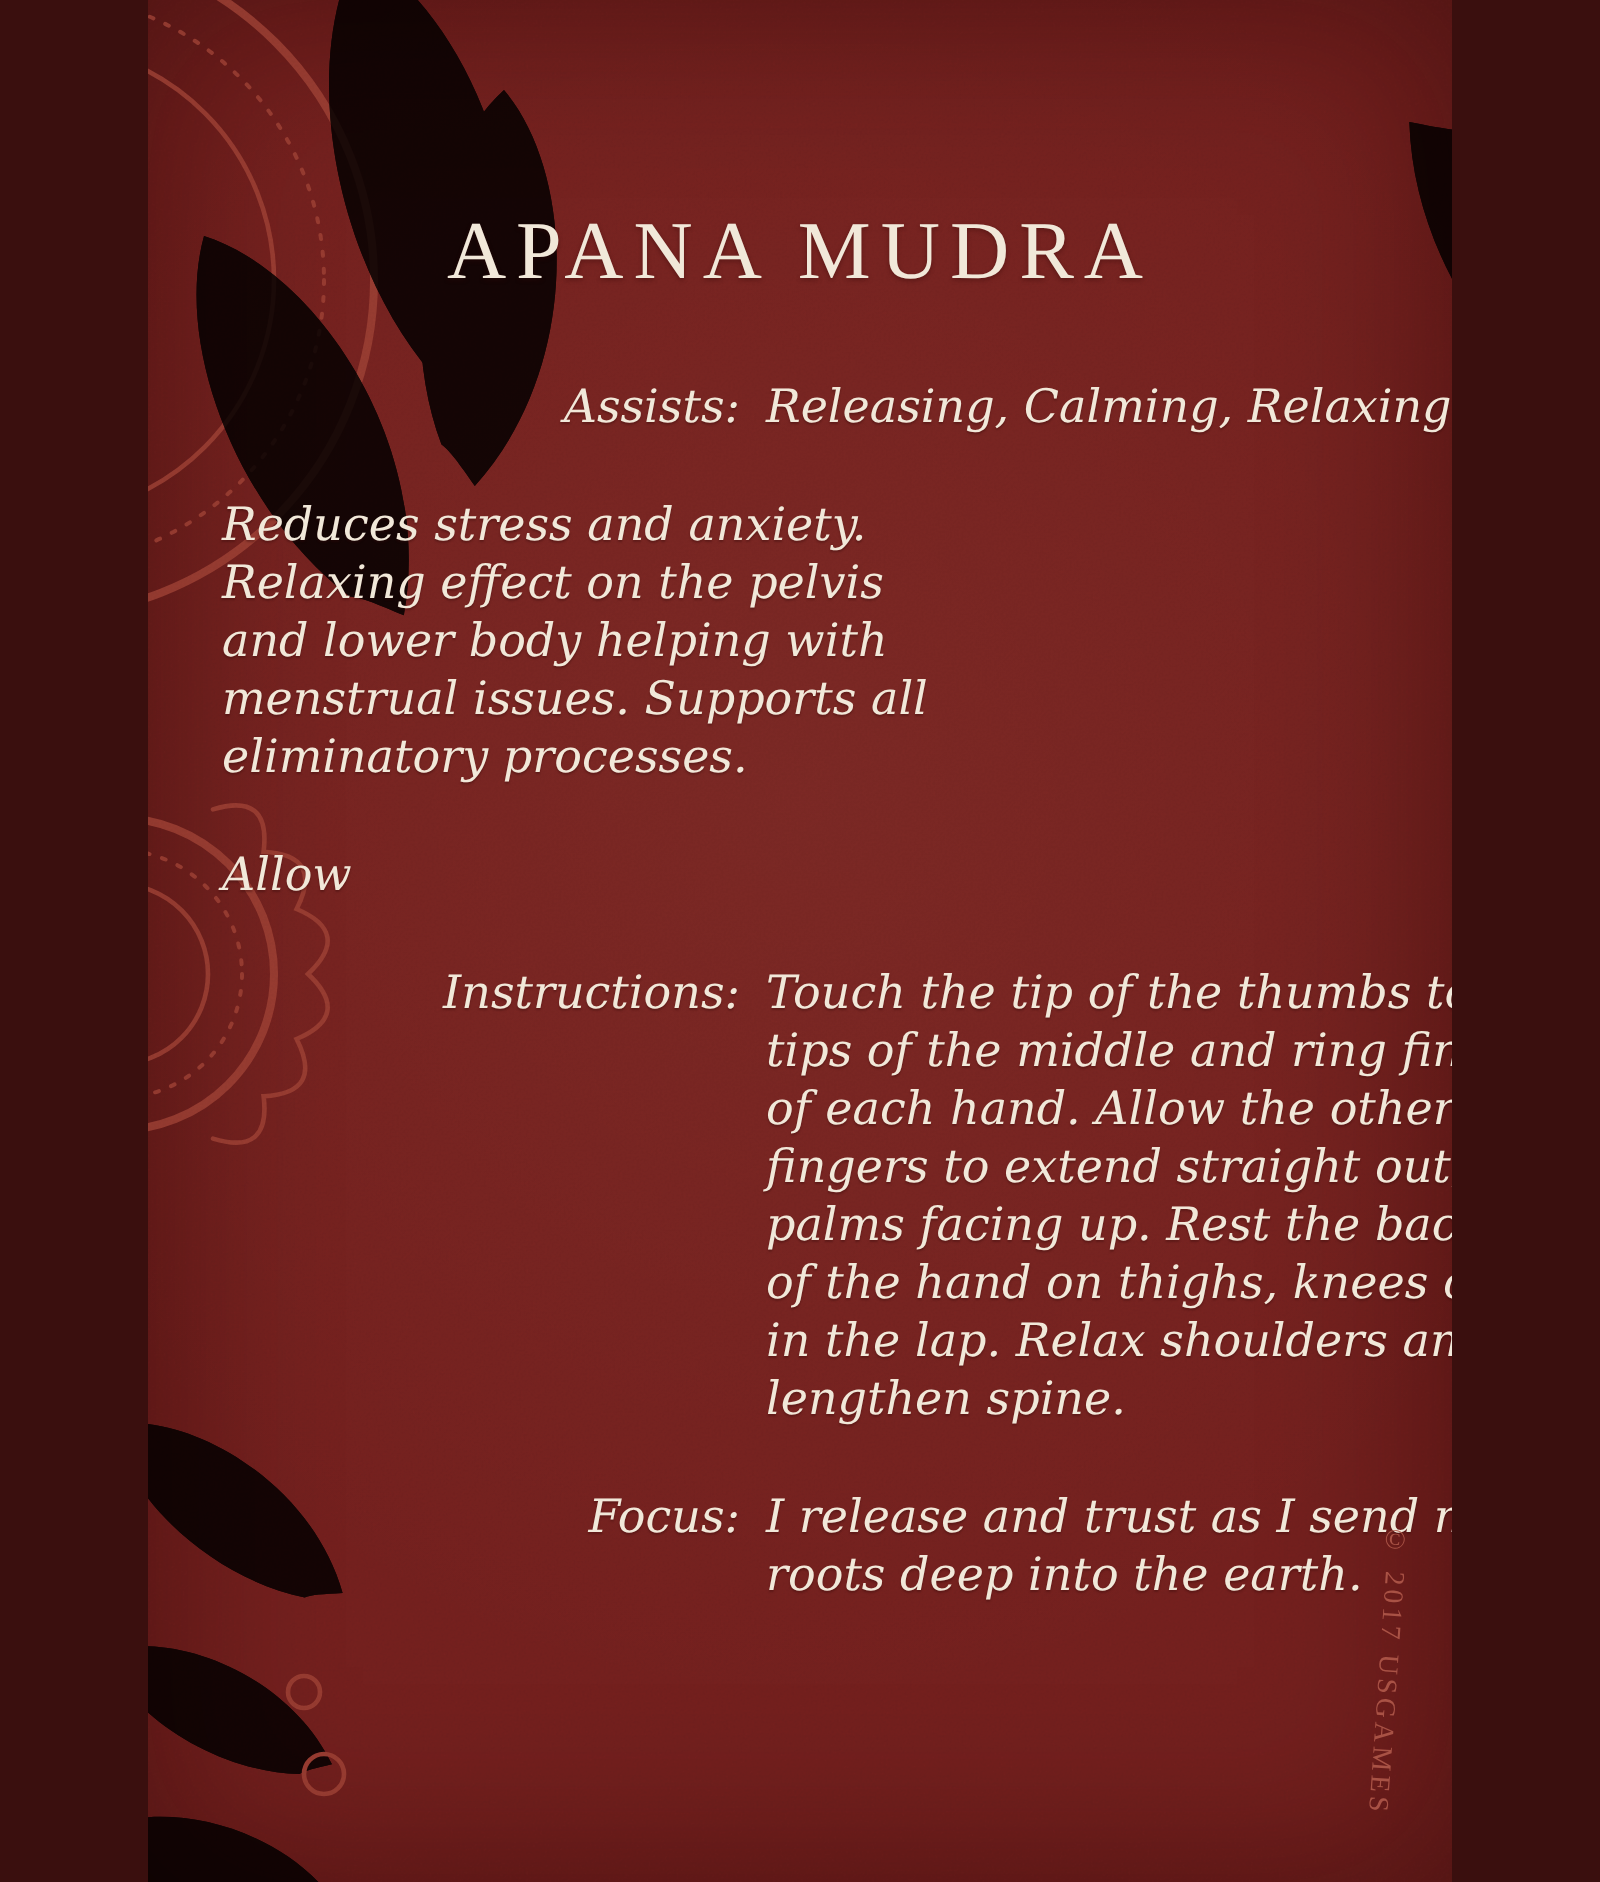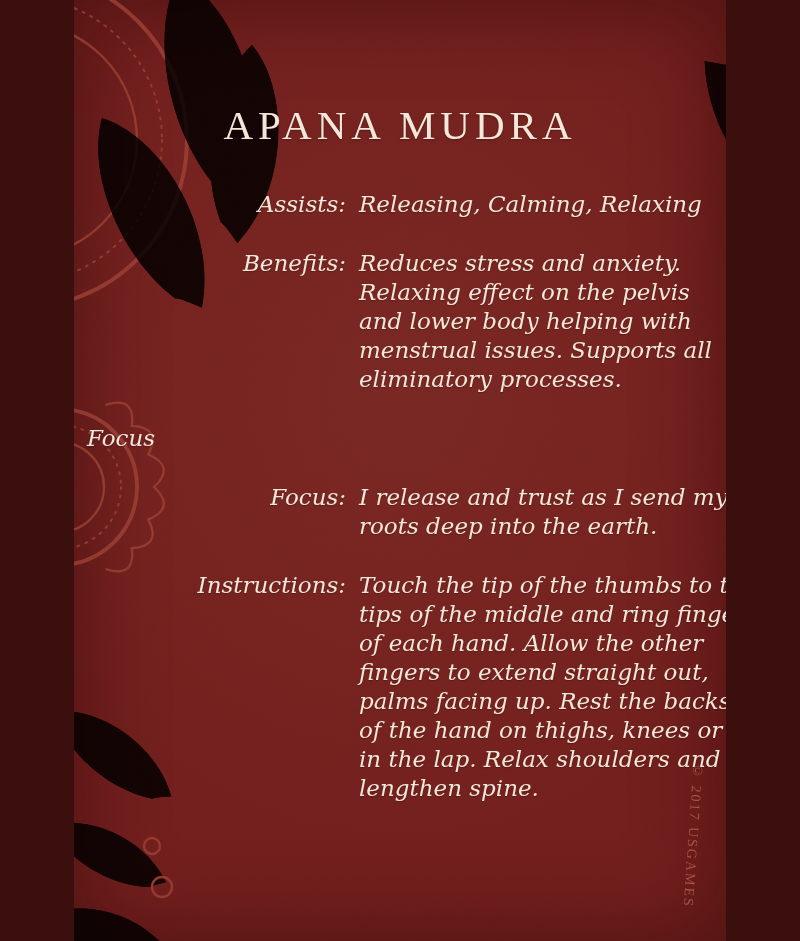--- a/index.html
+++ b/index.html
@@ -38,21 +38,21 @@
     color:var(--text);
     text-shadow:0 1px 2px rgba(50,8,8,0.4);
   }
   .sections{
     position:absolute;left:0;top:190px;width:100%;
     color:var(--text);
     font-style:italic;
     font-size:23px;line-height:29px;
     text-shadow:0 1px 1px rgba(50,8,8,0.35);
   }
-  .row{display:flex;margin-bottom:30px;}
+  .row{display:flex;margin-bottom:30px;padding-left:24px;}
   .label{flex:0 0 272px;text-align:right;white-space:pre;}
   .value{margin-left:13px;white-space:pre;}
   .copyright{
     position:absolute;top:763px;right:26px;height:160px;
     writing-mode:vertical-rl;text-orientation:mixed;
     transform:rotate(4deg);
     font-family:"Liberation Serif", serif;
     font-size:14px;letter-spacing:2px;
     color:var(--copyright);
     opacity:.9;
@@ -145,42 +145,41 @@
   </svg>
 
   <h1 class="title">APANA MUDRA</h1>
 
   <div class="sections">
     <div class="row">
       <div class="label">Assists:</div>
       <div class="value">Releasing, Calming, Relaxing</div>
     </div>
     <div class="row">
-      <div class="label">Benefits:</div>
       <div class="value">Reduces stress and anxiety.
 Relaxing effect on the pelvis
 and lower body helping with
 menstrual issues. Supports all
 eliminatory processes.</div>
     </div>
     <div class="row">
-      <div class="value">Focus</div>
-    </div>
-    <div class="row">
-      <div class="label">Focus:</div>
-      <div class="value">I release and trust as I send my
-roots deep into the earth.</div>
+      <div class="value">Allow</div>
     </div>
     <div class="row">
       <div class="label">Instructions:</div>
       <div class="value">Touch the tip of the thumbs to the
 tips of the middle and ring fingers
 of each hand. Allow the other
 fingers to extend straight out,
 palms facing up. Rest the backs
 of the hand on thighs, knees or
 in the lap. Relax shoulders and
 lengthen spine.</div>
     </div>
+    <div class="row">
+      <div class="label">Focus:</div>
+      <div class="value">I release and trust as I send my
+roots deep into the earth.</div>
+    </div>
   </div>
 
   <div class="copyright">© 2017 USGAMES</div>
 </div>
 
 </body></html>

